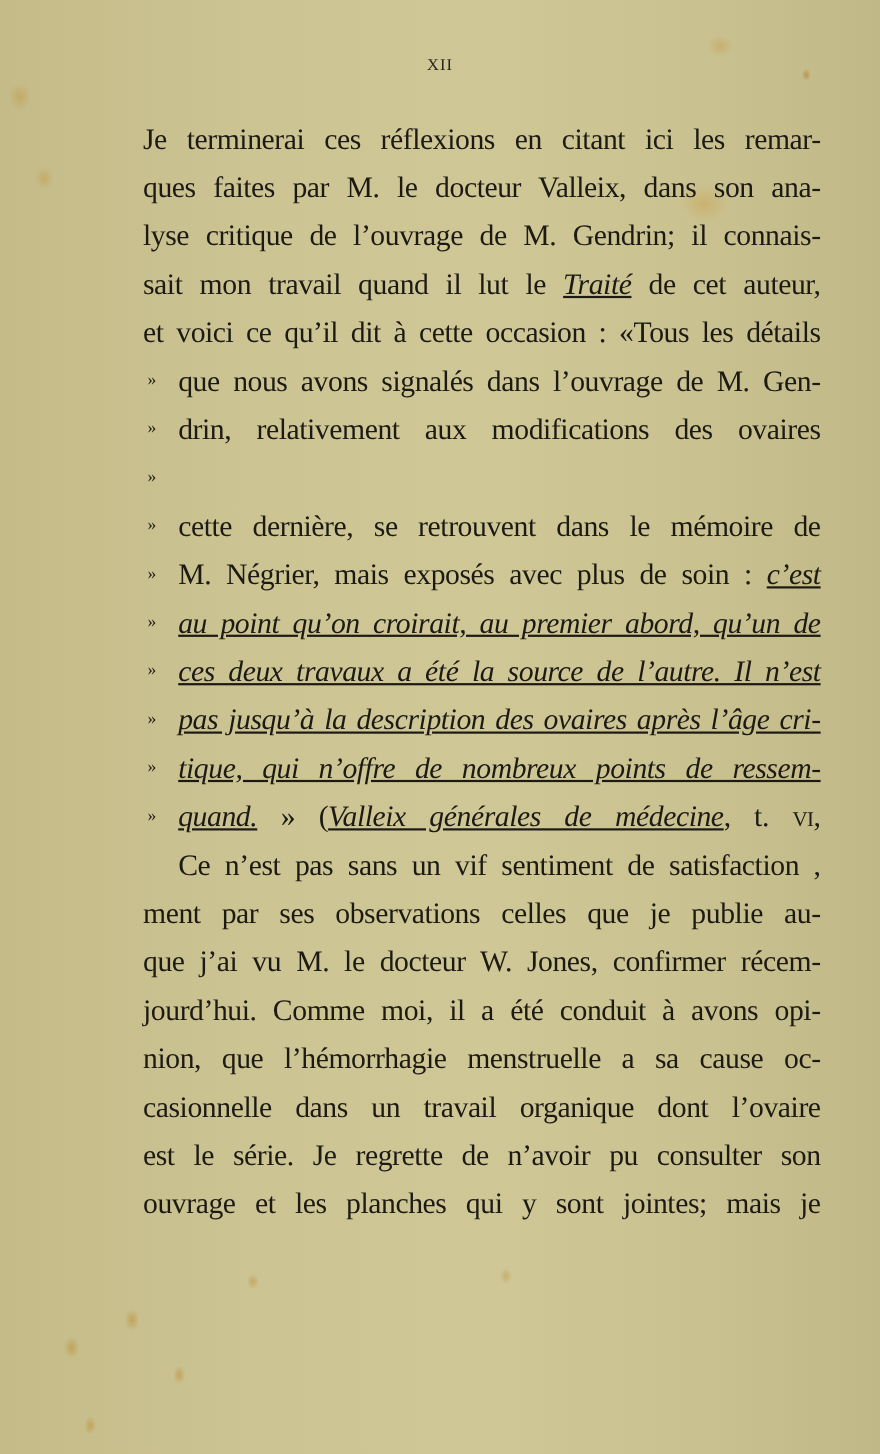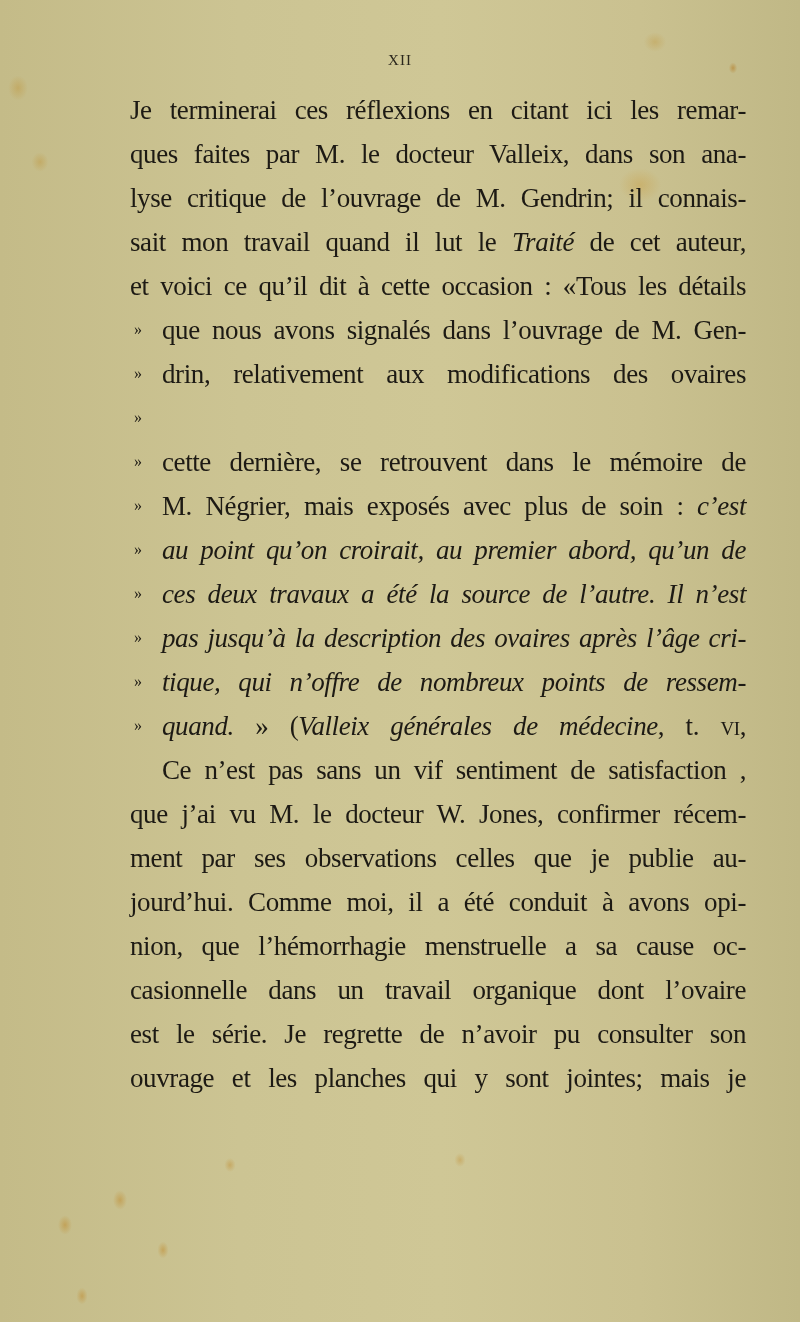--- a/index.html
+++ b/index.html
@@ -41,21 +41,21 @@
       left: 0;
       width: 800px;
       text-align: center;
       font-size: 15px;
       letter-spacing: 1px;
       color: #2a261c;
     }
     .text-block {
       position: absolute;
       left: 130px;
-      top: 88px;
+      top: 104px;
       width: 616px;
     }
     .line {
       height: 44px;
       line-height: 44px;
       font-size: 27px;
       white-space: nowrap;
       text-align: justify;
       text-align-last: justify;
       letter-spacing: -0.4px;
@@ -74,20 +74,21 @@
     }
     .qmark {
       position: absolute;
       left: 4px;
       top: 0;
       font-size: 16px;
       font-style: normal;
     }
     .it {
       font-style: italic;
+      text-decoration: underline;
     }
     .sc {
       font-variant: small-caps;
     }
     sup {
       font-size: 12px;
       line-height: 0;
     }
   </style>
 </head>
@@ -140,21 +141,21 @@
     <div class="line quote it">
       <span class="qmark">»</span>
       <span>tique, qui n’offre de nombreux points de ressem-</span>
     </div>
     <div class="line quote">
       <span class="qmark">»</span>
       <span class="it">quand.</span><span> » (</span><span class="it">Valleix générales de médecine</span><span>, t. </span><span class="sc">vi</span><span>,</span>
     </div>
 
     <div class="line indent">Ce n’est pas sans un vif sentiment de satisfaction ,</div>
+    <div class="line">ment par ses observations celles que je publie au-</div>
     <div class="line">que j’ai vu M. le docteur W. Jones, confirmer récem-</div>
-    <div class="line">ment par ses observations celles que je publie au-</div>
     <div class="line">jourd’hui. Comme moi, il a été conduit à avons opi-</div>
     <div class="line">nion, que l’hémorrhagie menstruelle a sa cause oc-</div>
     <div class="line">casionnelle dans un travail organique dont l’ovaire</div>
     <div class="line">est le série. Je regrette de n’avoir pu consulter son</div>
     <div class="line">ouvrage et les planches qui y sont jointes; mais je</div>
   </div>
 </div>
 
 </body></html>

